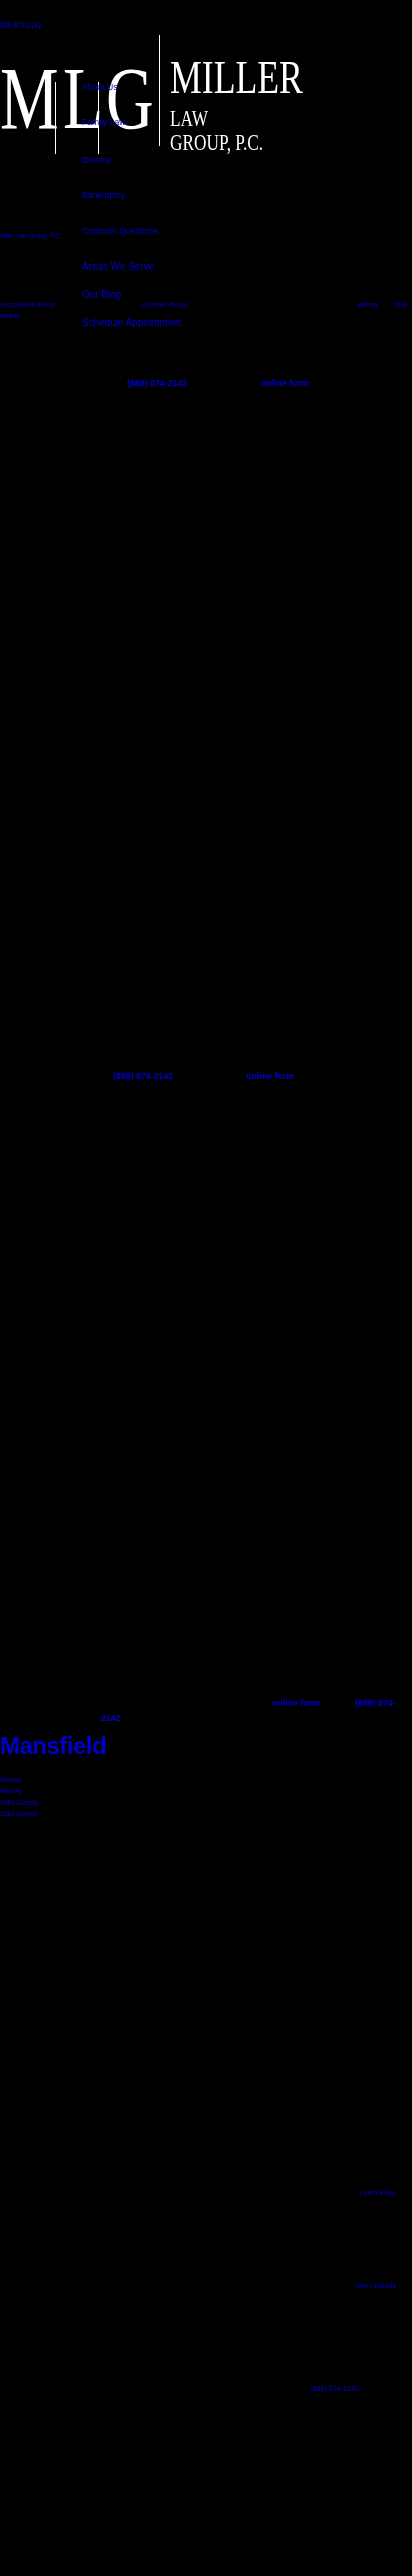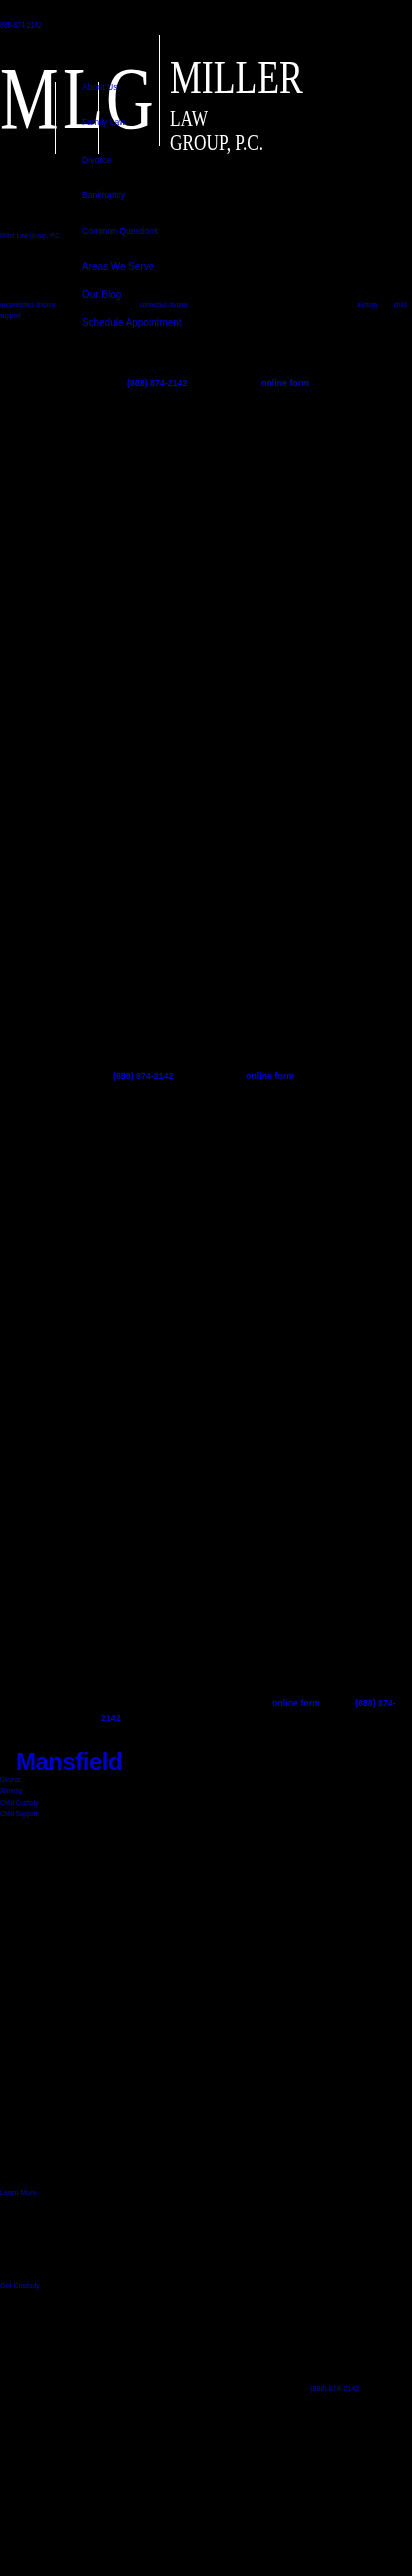--- a/index.html
+++ b/index.html
@@ -25,21 +25,21 @@
   .nav-item { left: 82px; font-size: 9.8px; transform: scaleX(0.88); transform-origin: left top; }
   .nav-lg { font-size: 11.3px; }
   .firm-name { left: 0; top: 231px; font-size: 7.2px; transform: scaleX(0.86); transform-origin: left top; }
   .kw { font-size: 7.2px; transform: scaleX(0.86); transform-origin: left top; }
 
   .cta { font-size: 9.8px; font-weight: bold; transform: scaleX(0.9); transform-origin: left top; }
 
   .city { left: 0; top: 1732px; font-size: 24px; font-weight: bold; letter-spacing: -0.5px; }
   .svc { left: 0; font-size: 7.2px; transform: scaleX(0.86); transform-origin: left top; }
 
-  .center-link { left: 0; width: 396px; text-align: left; font-size: 7.2px; }
+  .center-link { left: 0; width: 396px; text-align: right; font-size: 7.2px; }
 </style>
 </head>
 <body>
 
 <a class="abs top-phone">888-874-2142</a>
 
 <div class="logo">
   <span class="mono mono-m">M</span>
   <span class="bar bar1"></span>
   <span class="mono mono-l">L</span>
@@ -71,21 +71,21 @@
 <a class="abs cta" style="left:127px; top:377px;">(888) 874-2142</a>
 <a class="abs cta" style="left:261px; top:377px;">online form</a>
 
 <a class="abs cta" style="left:113px; top:1070px;">(888) 874-2142</a>
 <a class="abs cta" style="left:246px; top:1070px;">online form</a>
 
 <a class="abs cta" style="left:272px; top:1697px;">online form</a>
 <a class="abs cta" style="left:355px; top:1697px;">(888) 874-</a>
 <a class="abs cta" style="left:101px; top:1712px;">2142</a>
 
-<h1 class="abs city" style="margin:16px;">Mansfield</h1>
+<h1 class="abs city" style="margin:0;">Mansfield</h1>
 <a class="abs svc" style="top:1775px;">Divorce</a>
 <a class="abs svc" style="top:1786px;">Alimony</a>
 <a class="abs svc" style="top:1798px;">Child Custody</a>
 <a class="abs svc" style="top:1809px;">Child Support</a>
 
 <a class="abs center-link" style="top:2188px;">Learn More</a>
 <a class="abs center-link" style="top:2281px;">Get Custody</a>
 <a class="abs" style="left:310px; top:2384px; font-size:7.2px;">(888) 874-2142</a>
 
 <nav>

